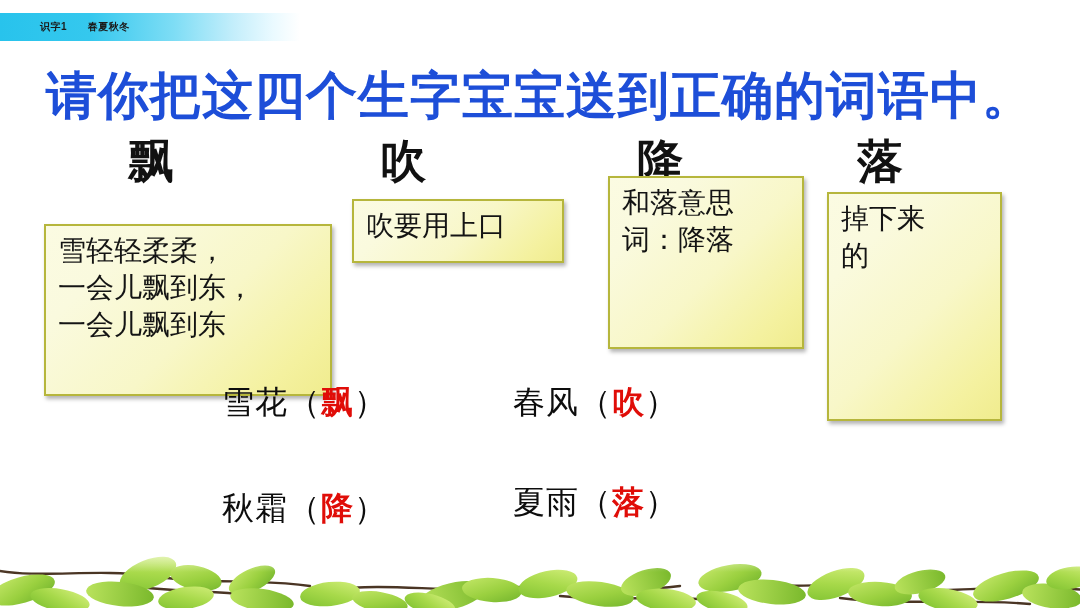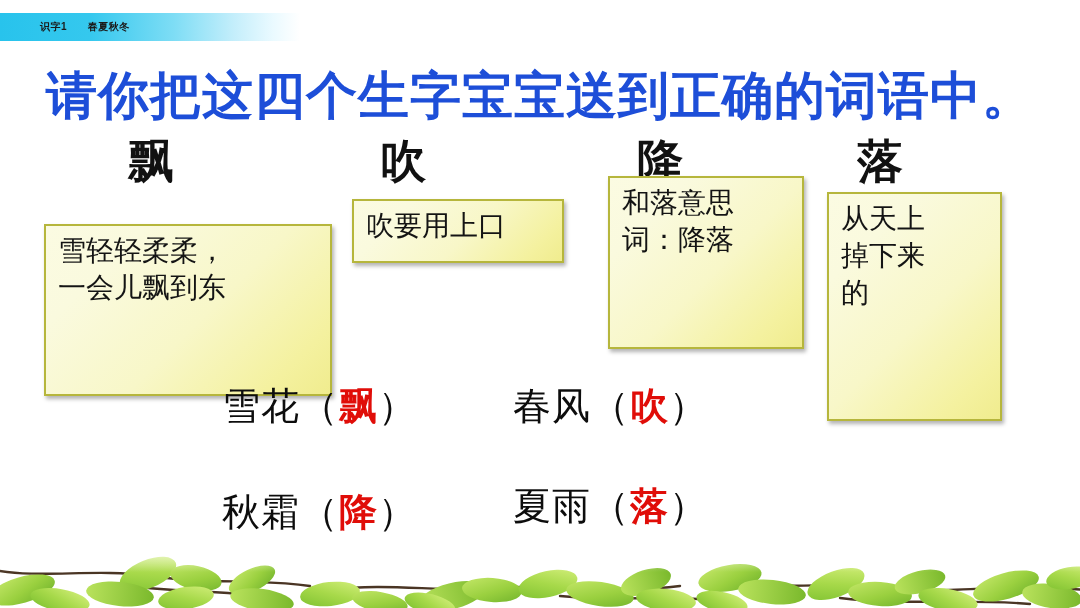--- a/index.html
+++ b/index.html
@@ -93,21 +93,21 @@
 
   .note-card.n0 { left: 44px;  top: 192px; width: 288px; height: 172px; margin-top: 32px; }
   .note-card.n1 { left: 352px; top: 199px; width: 212px; height: 64px;  }
   .note-card.n2 { left: 608px; top: 176px; width: 196px; height: 173px; }
   .note-card.n3 { left: 827px; top: 192px; width: 175px; height: 229px; }
 
   
   .answer-line {
     position: absolute;
     font-family: Liberation Sans, sans-serif;
-    font-size: 38px;
+    font-size: 32px;
     color: #0d0d0d;
     white-space: nowrap;
     letter-spacing: 1px;
   }
   .answer-line.a0 { left: 222px; top: 381px; }
   .answer-line.a1 { left: 513px; top: 381px; }
   .answer-line.a2 { left: 222px; top: 487px; }
   .answer-line.a3 { left: 513px; top: 481px; }
   .answer-line .answer-key {
     color: #e00d08;
@@ -139,34 +139,34 @@
 
 <div class="page-title">请你把这四个生字宝宝送到正确的词语中。</div>
 
 <div class="big-char c0">飘</div>
 <div class="big-char c1">吹</div>
 <div class="big-char c2">降</div>
 <div class="big-char c3">落</div>
 
 <div class="note-card n0">
   <div class="note-line">雪轻轻柔柔，</div>
+  <div class="note-line">一会儿飘到东，</div>
   <div class="note-line">一会儿飘到东</div>
 </div>
 
 <div class="note-card n1">
   <div class="note-line">吹要用上口</div>
 </div>
 
 <div class="note-card n2">
   <div class="note-line">和落意思</div>
   <div class="note-line">词：降落</div>
 </div>
 
 <div class="note-card n3">
-  <div class="note-line">从天上</div>
   <div class="note-line">掉下来</div>
   <div class="note-line">的</div>
 </div>
 
 <div class="answer-line a0">
   <span>雪花（</span><span class="answer-key">飘</span><span>）</span>
 </div>
 <div class="answer-line a1">
   <span>春风（</span><span class="answer-key">吹</span><span>）</span>
 </div>

